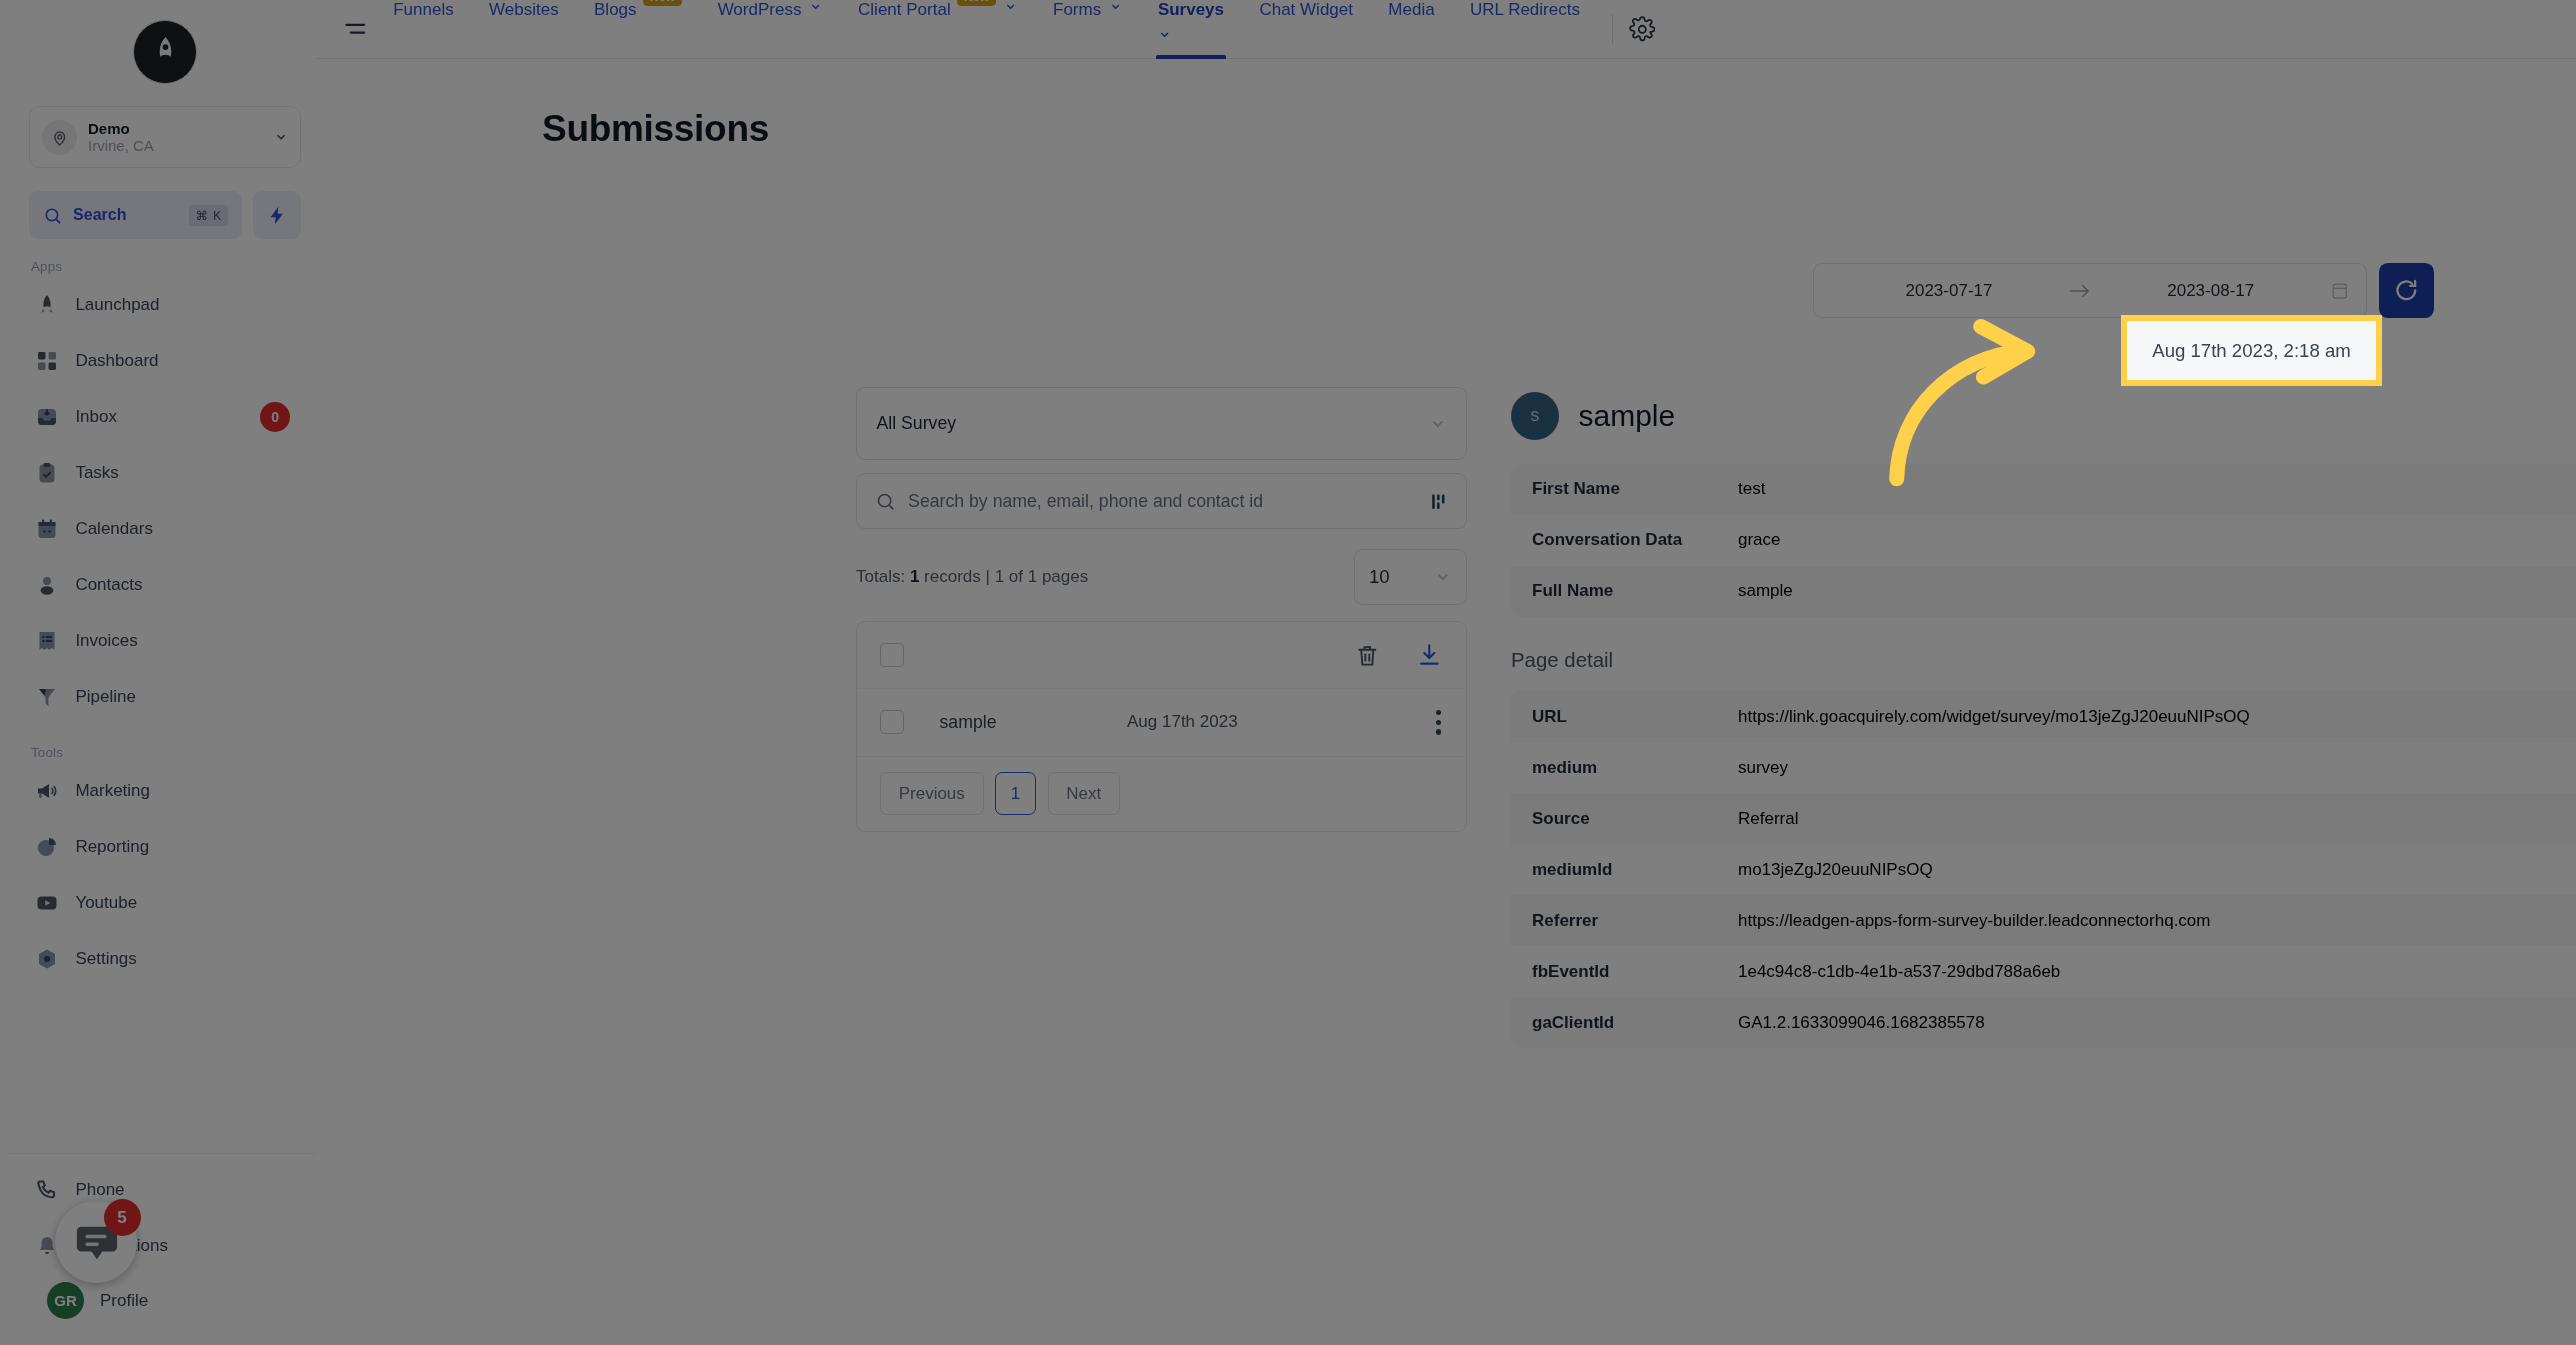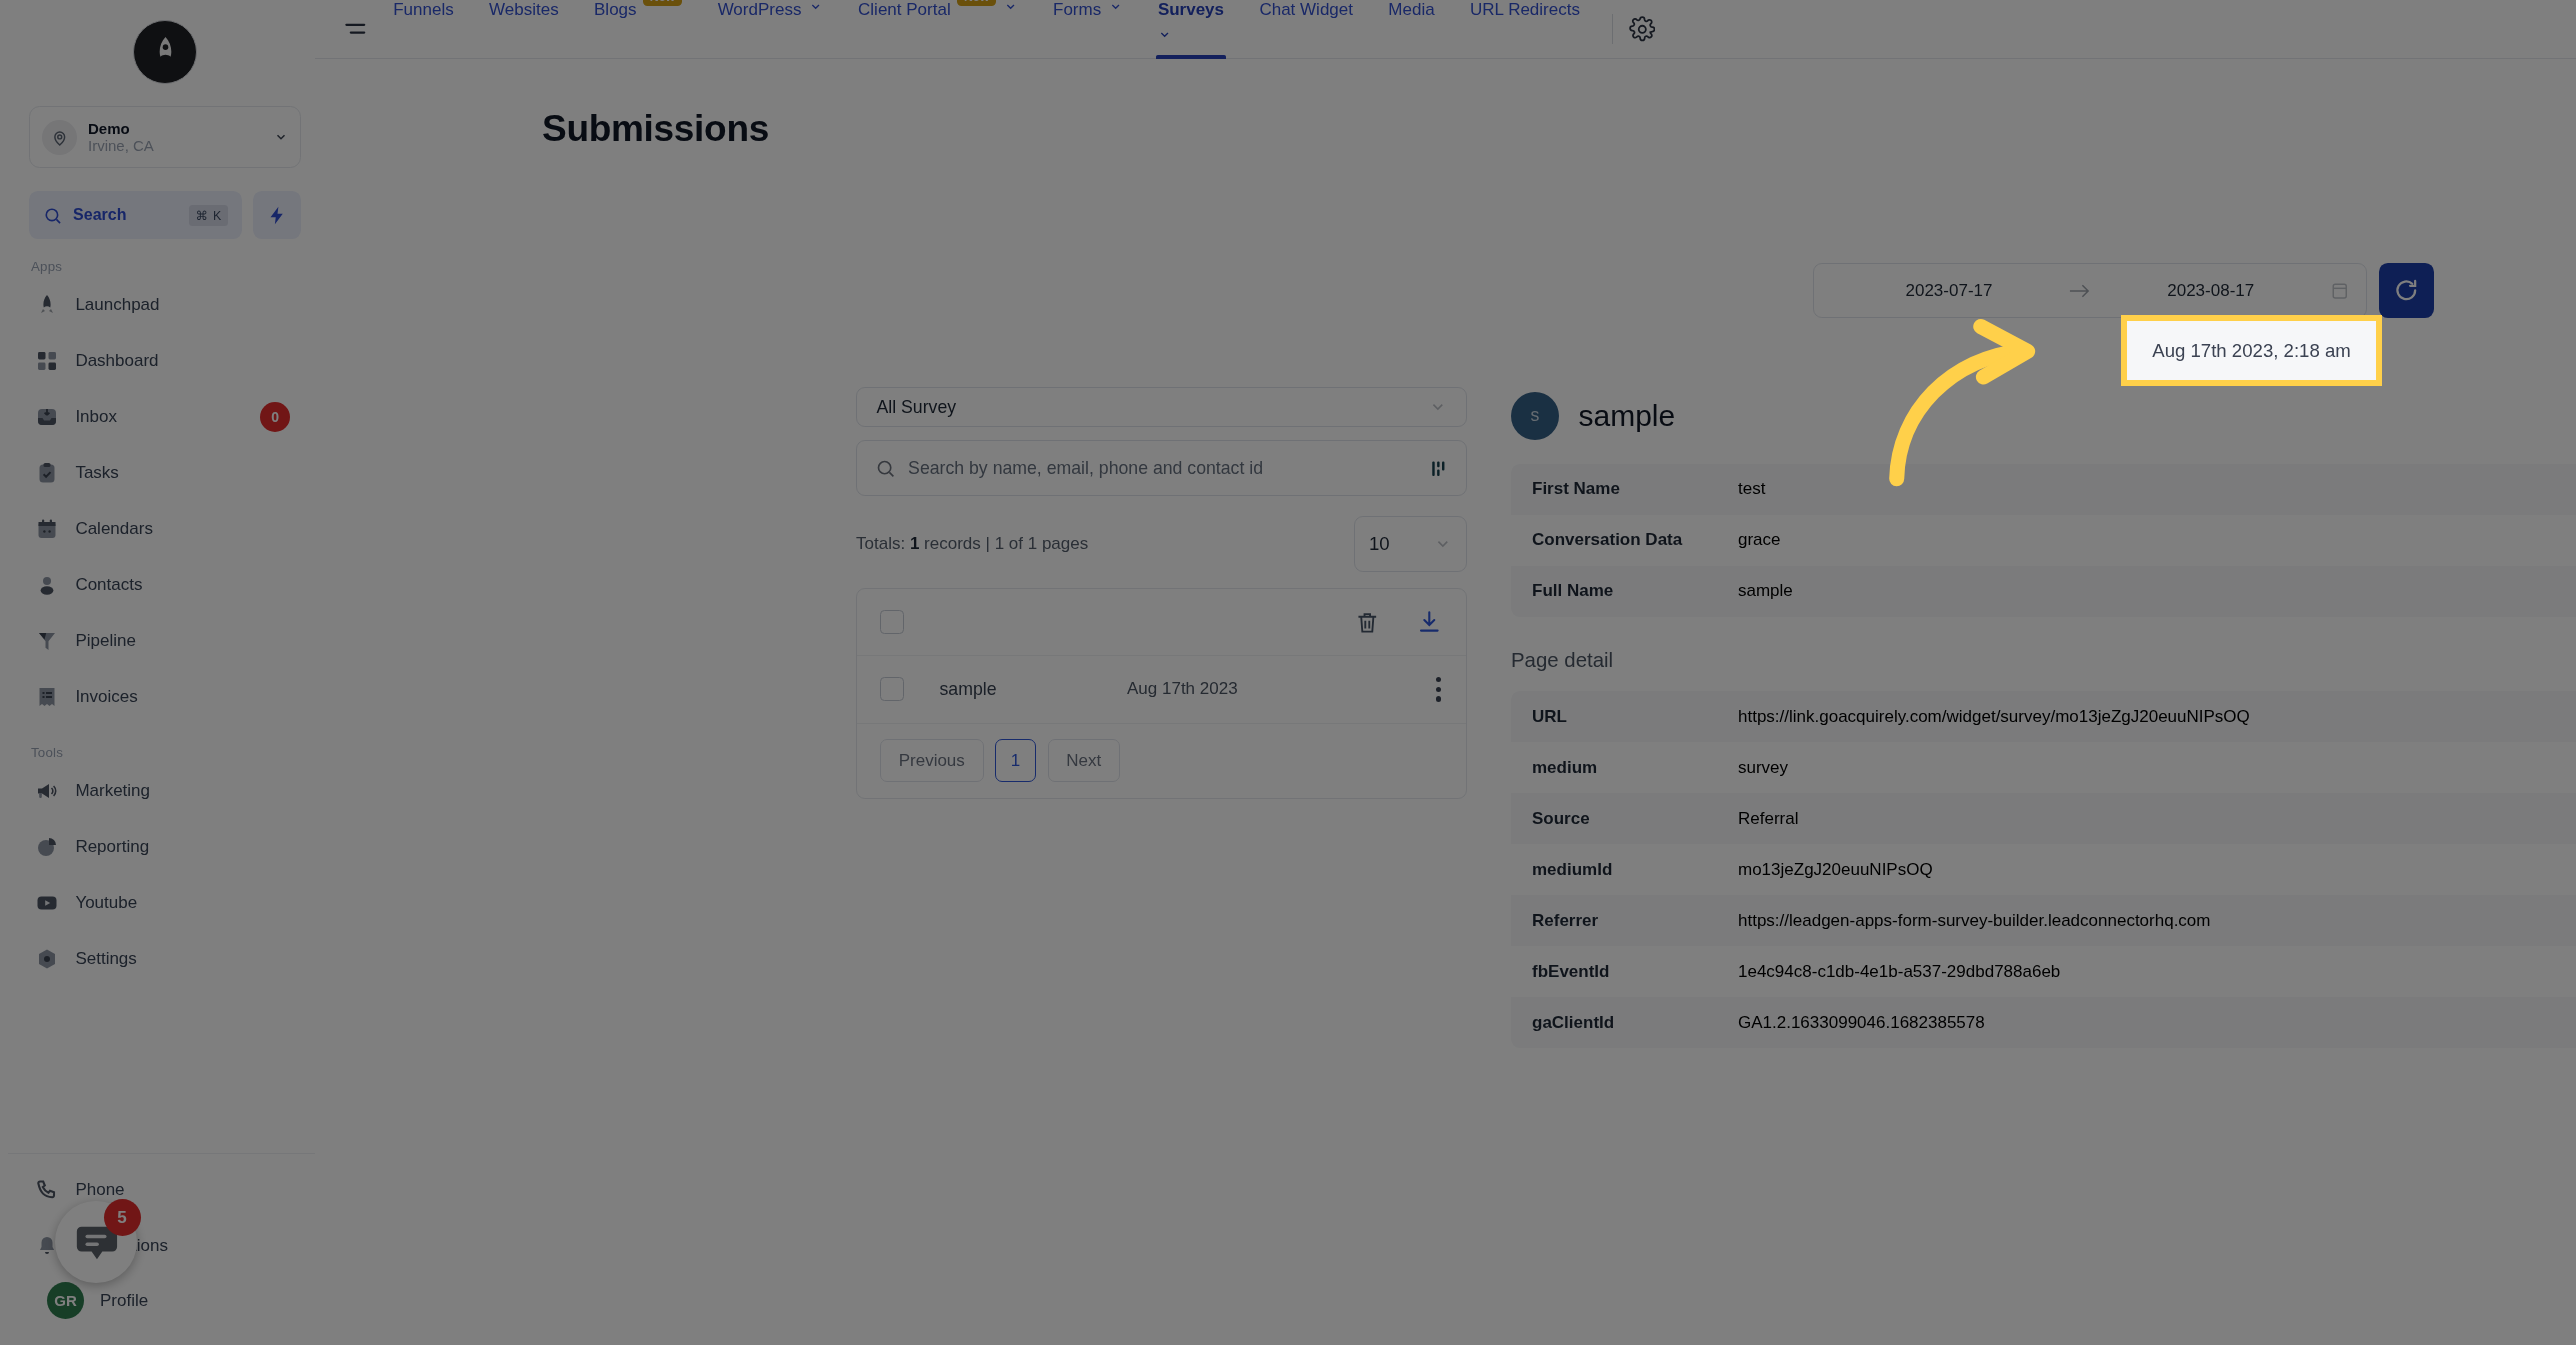--- a/index.html
+++ b/index.html
@@ -135,21 +135,21 @@
   .cal-ico { width:19.5px; height:19.5px; flex:0 0 auto; opacity:.35; }
   .refresh-btn {
     width:55px; height:55px; border-radius:8.9px; background:#1d3faa;
     display:flex; align-items:center; justify-content:center;
   }
   .refresh-btn svg { width:26.6px; height:26.6px; }
 
   
   #leftcol { position:absolute; left:541px; top:328px; width:611px; }
   .select-box {
-    height:40px; border:0.9px solid #dfe3ea; border-radius:8.9px; background:#fff;
+    height:73px; border:0.9px solid #dfe3ea; border-radius:8.9px; background:#fff;
     display:flex; align-items:center; padding:0 19.5px; gap:8.9px;
   }
   .select-box .lbl { flex:1 1 auto; font-size:17.7px; color:#1f2937; }
   .select-chev { width:17.7px; height:17.7px; opacity:.45; }
 
   .srch-box {
     margin-top:13.3px; height:56px; border:0.9px solid #dfe3ea; border-radius:8.9px;
     background:#fff; display:flex; align-items:center; padding:0 17.7px; gap:12.4px;
   }
   .srch-box .mag2 { width:21px; height:21px; opacity:.75; flex:0 0 auto; }
@@ -352,38 +352,38 @@
               <circle cx="12" cy="8" r="4" fill="#8d95a3"></circle>
               <ellipse cx="12" cy="17.5" rx="6.4" ry="4.2" fill="#4d5563"></ellipse>
             </svg>
         </span>
         <span class="nav-text">Contacts</span>
       </div>
 
       <div class="nav-item">
         <span class="nav-ico">
           <svg viewBox="0 0 24 24">
-              <path d="M4 4h16l-6.5 8.2V21l-3-2.2v-6.6z" fill="#8d95a3"></path>
-              <path d="M4 4h7.2l-1.7 6.5z" fill="#3b4350"></path>
-            </svg>
-        </span>
-        <span class="nav-text">Pipeline</span>
-      </div>
-
-      <div class="nav-item">
-        <span class="nav-ico">
-          <svg viewBox="0 0 24 24">
               <path d="M4.5 3h15v18l-2.5-2-2.5 2-2.5-2-2.5 2-2.5-2-2.5 2z" fill="#8d95a3"></path>
               <rect x="7.5" y="7" width="2" height="2" fill="#3b4350"></rect>
               <rect x="11" y="7" width="6" height="2" fill="#3b4350"></rect>
               <rect x="7.5" y="11" width="2" height="2" fill="#3b4350"></rect>
               <rect x="11" y="11" width="6" height="2" fill="#3b4350"></rect>
             </svg>
         </span>
         <span class="nav-text">Invoices</span>
+      </div>
+
+      <div class="nav-item">
+        <span class="nav-ico">
+          <svg viewBox="0 0 24 24">
+              <path d="M4 4h16l-6.5 8.2V21l-3-2.2v-6.6z" fill="#8d95a3"></path>
+              <path d="M4 4h7.2l-1.7 6.5z" fill="#3b4350"></path>
+            </svg>
+        </span>
+        <span class="nav-text">Pipeline</span>
       </div>
     </nav>
 
     <div class="group-label">Tools</div>
     <nav class="nav-list">
 
       <div class="nav-item">
         <span class="nav-ico">
           <svg viewBox="0 0 24 24">
               <path d="M3 9.5h4L14 5v14L7 14.5H3z" fill="#4d5563"></path>

